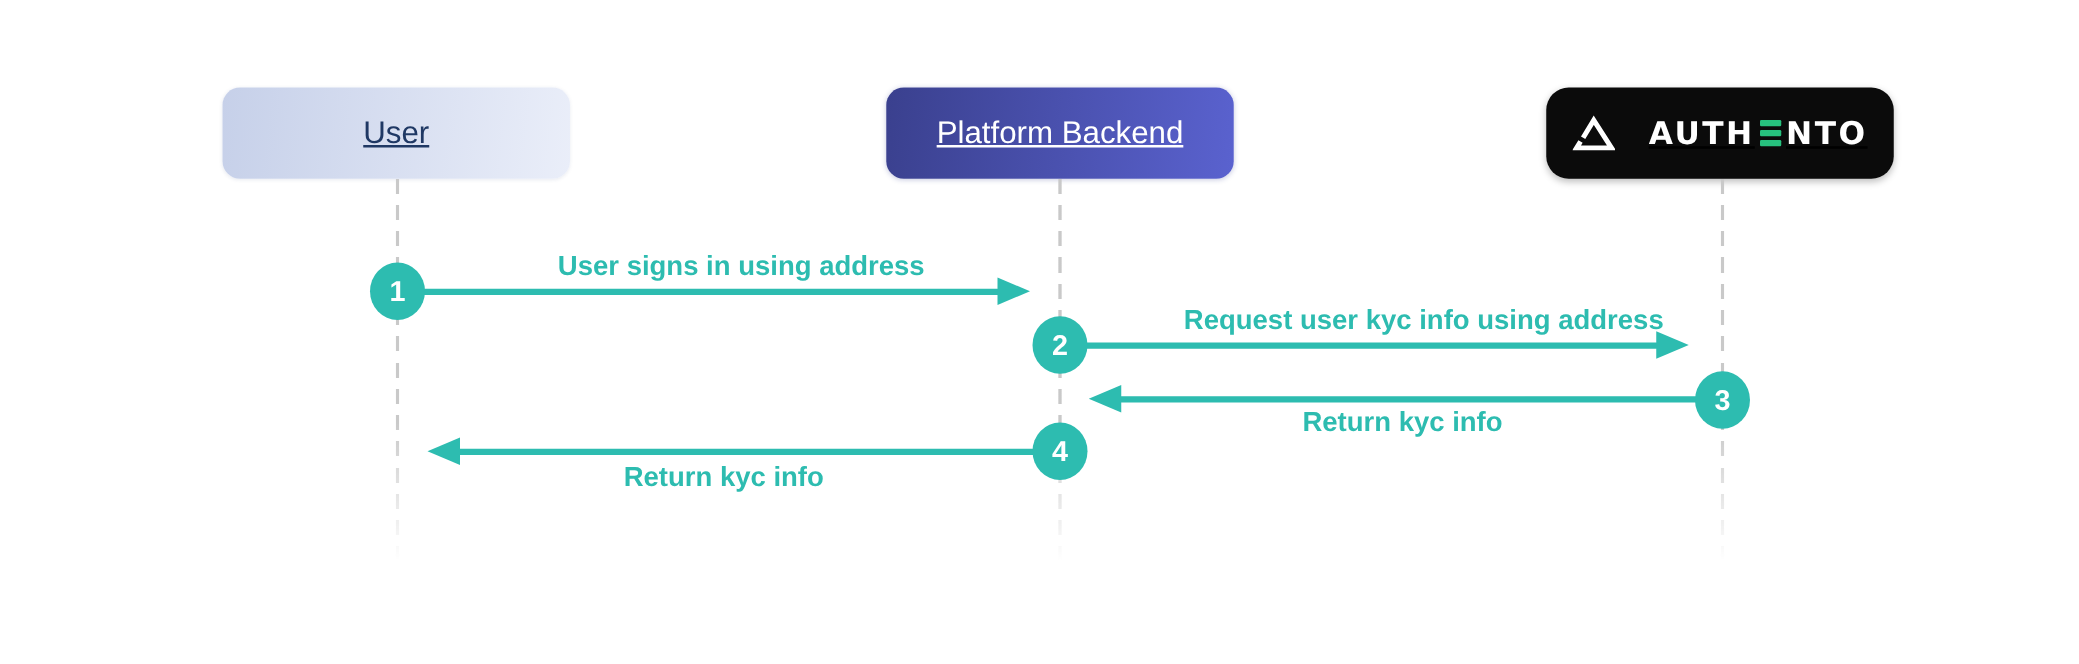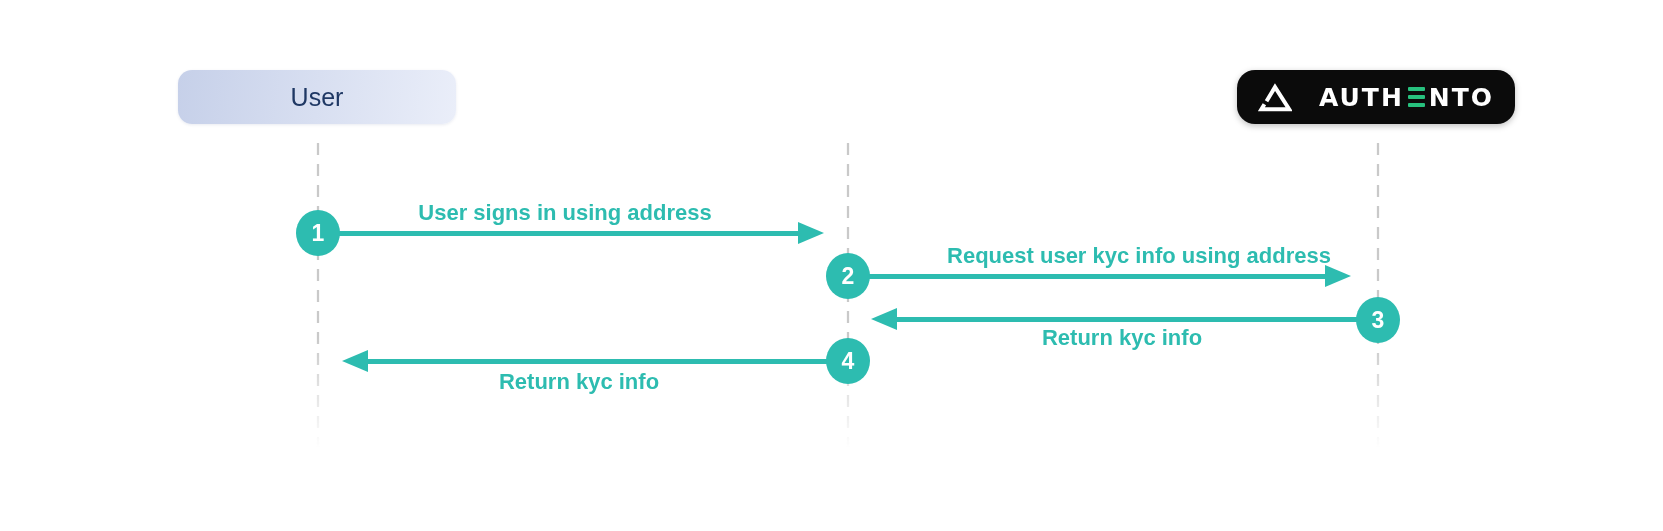--- a/index.html
+++ b/index.html
@@ -5,24 +5,25 @@
   html,body{margin:0;padding:0;background:#ffffff;}
   #canvas{
     position:relative;
     width:1663px;height:531px;
     background:#ffffff;
     overflow:hidden;
     font-family:"Liberation Sans", sans-serif;
   }
   
   .actor{
-    position:absolute;top:70px;width:278px;height:54px;
+    position:absolute;top:70px;width:278px;height:73px;
     border-radius:14px;
     display:flex;align-items:center;justify-content:center;
     font-size:25px;
+    text-decoration:underline;
   }
   .actor-user{
     left:178px;
     background:linear-gradient(97deg,var(--user-from,#c6d0e9),var(--user-to,#eaeef9));
     color:var(--user-text,#1f3864);
     box-shadow:0 1px 3px rgba(40,60,120,0.10);
   }
   .actor-platform{
     left:709px;
     background:linear-gradient(97deg,var(--platform-from,#3a408e),var(--platform-to,#5a62cf));
@@ -85,20 +86,23 @@
 </style>
 </head>
 <body>
 
 <div id="canvas">
 
   <div class="actor actor-user">
     <span>User</span>
   </div>
 
+  <div class="actor actor-platform">
+    <span>Platform Backend</span>
+  </div>
 
   <div class="actor actor-authento">
     <span class="logo">
       <svg width="34" height="31" viewBox="0 0 36 31" aria-hidden="true">
         <path d="M9 19.5 L18 4.5 L33 28 L3.5 28 L6.8 22.6" fill="none" stroke="#ffffff" stroke-width="4.2" stroke-linejoin="miter" stroke-linecap="butt"></path>
       </svg>
       <span class="logo-text">
         <span>AUTH</span>
         <span class="e-bars">
             <i></i>
@@ -112,21 +116,21 @@
 
   <div class="lifeline lifeline-user"></div>
   <div class="lifeline lifeline-platform"></div>
   <div class="lifeline lifeline-authento"></div>
 
   <div class="step" style="left:318px;top:233px;">
     <span>1</span>
   </div>
   <div class="arrow-line" style="left:332px;top:230.5px;width:468px;"></div>
   <div class="arrow-head right" style="left:798px;top:222px;"></div>
-  <div class="msg-label" style="left:565px;top:200px;">User signs in using address</div>
+  <div class="msg-label" style="left:593px;top:200px;">User signs in using address</div>
 
   <div class="step" style="left:848px;top:276px;">
     <span>2</span>
   </div>
   <div class="arrow-line" style="left:862px;top:273.5px;width:465px;"></div>
   <div class="arrow-head right" style="left:1325px;top:265px;"></div>
   <div class="msg-label" style="left:1139px;top:243px;">Request user kyc info using address</div>
 
   <div class="step" style="left:1378px;top:320px;">
     <span>3</span>

